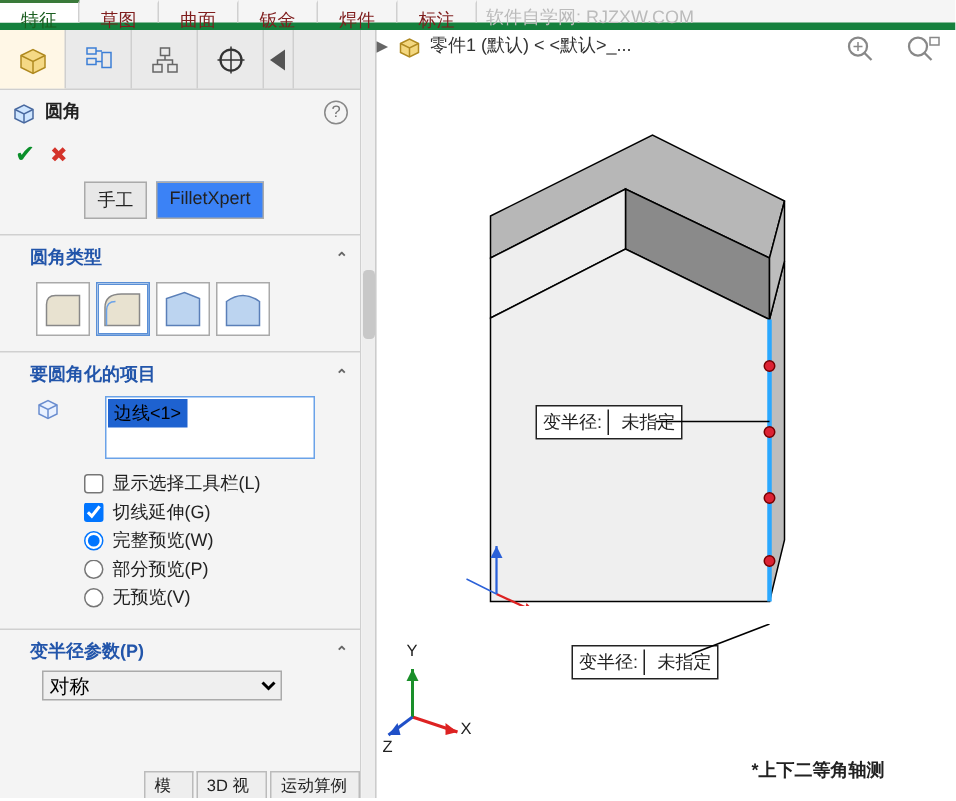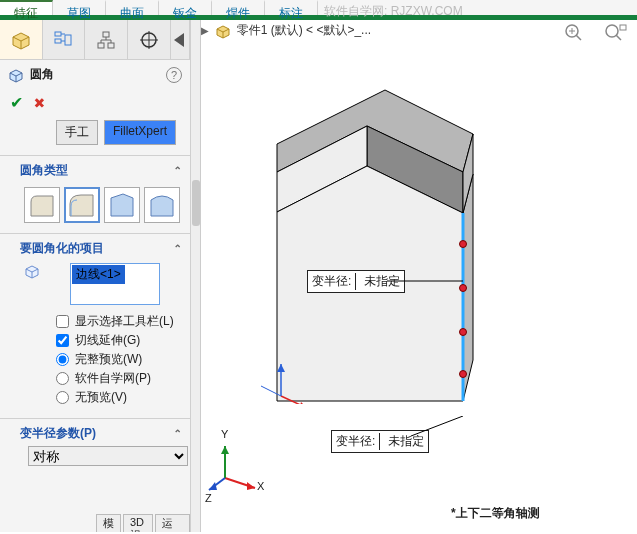--- a/index.html
+++ b/index.html
@@ -1,24 +1,24 @@
 <!DOCTYPE html>
 <html><head>
 <meta charset="utf-8">
 <style>
   * { margin: 0; padding: 0; box-sizing: border-box; }
   body { font-family: "Microsoft YaHei", Arial, sans-serif; font-size: 12px; background: #fff; color: #222; width: 637px; height: 534px; overflow: hidden; position: relative; }
 
   .top-tabs { display: flex; align-items: stretch; height: 20px; border-bottom: 5px solid #15803d; background: #f5f5f5; }
-  .top-tab { padding: 3px 14px 0 14px; border-right: 1px solid #d0d0d0; color: #0369a1; cursor: pointer; border-top: 2px solid transparent; }
+  .top-tab { padding: 3px 14px 0 14px; border-right: 1px solid #d0d0d0; color: #7f1d1d; cursor: pointer; border-top: 2px solid transparent; }
   .top-tab.active { background: #fff; border-top: 2px solid #3a7a3a; font-weight: 500; color: #1b5e20; }
   .top-watermark { padding: 3px 0 0 6px; color: #bbb; }
 
   .main { display: flex; height: 512px; }
-  .panel { width: 191px; background: #f4f4f4; border-right: 1px solid #cfcfcf; display: flex; flex-direction: column; }
+  .panel { width: 241px; background: #f4f4f4; border-right: 1px solid #cfcfcf; display: flex; flex-direction: column; }
 
   .panel-tabs { display: flex; height: 40px; border-bottom: 1px solid #cfcfcf; background: #eaeaea; }
   .panel-tab { width: 44px; border-right: 1px solid #cfcfcf; display:flex; align-items:center; justify-content:center; cursor:pointer; }
   .panel-tab.active { background: #fff7e6; }
 
   .feature-header { display:flex; align-items:center; padding: 6px 8px; background: #f4f4f4; }
   .feature-header .cube { width:16px; height:16px; margin-right:6px; }
   .help-circle { margin-left:auto; width:16px; height:16px; border:1px solid #888; border-radius:50%; text-align:center; line-height:14px; color:#777; font-size:11px; }
 
   .apply-row { display:flex; align-items:center; gap:10px; padding: 4px 10px 6px 10px; }
@@ -190,21 +190,21 @@
         <label class="opt">
             <input type="checkbox" class="cbox" checked="" style="">
             <span>切线延伸(G)</span>
           </label>
         <label class="opt">
             <input type="radio" name="pv" class="rdio" checked="" style="">
             <span>完整预览(W)</span>
           </label>
         <label class="opt">
             <input type="radio" name="pv" class="rdio" style="">
-            <span>软件自学网(P)</span>
+            <span>部分预览(P)</span>
           </label>
         <label class="opt">
             <input type="radio" name="pv" class="rdio" style="">
             <span>无预览(V)</span>
           </label>
       </div>
     </div>
 
     <div class="section">
       <div class="section-head">

